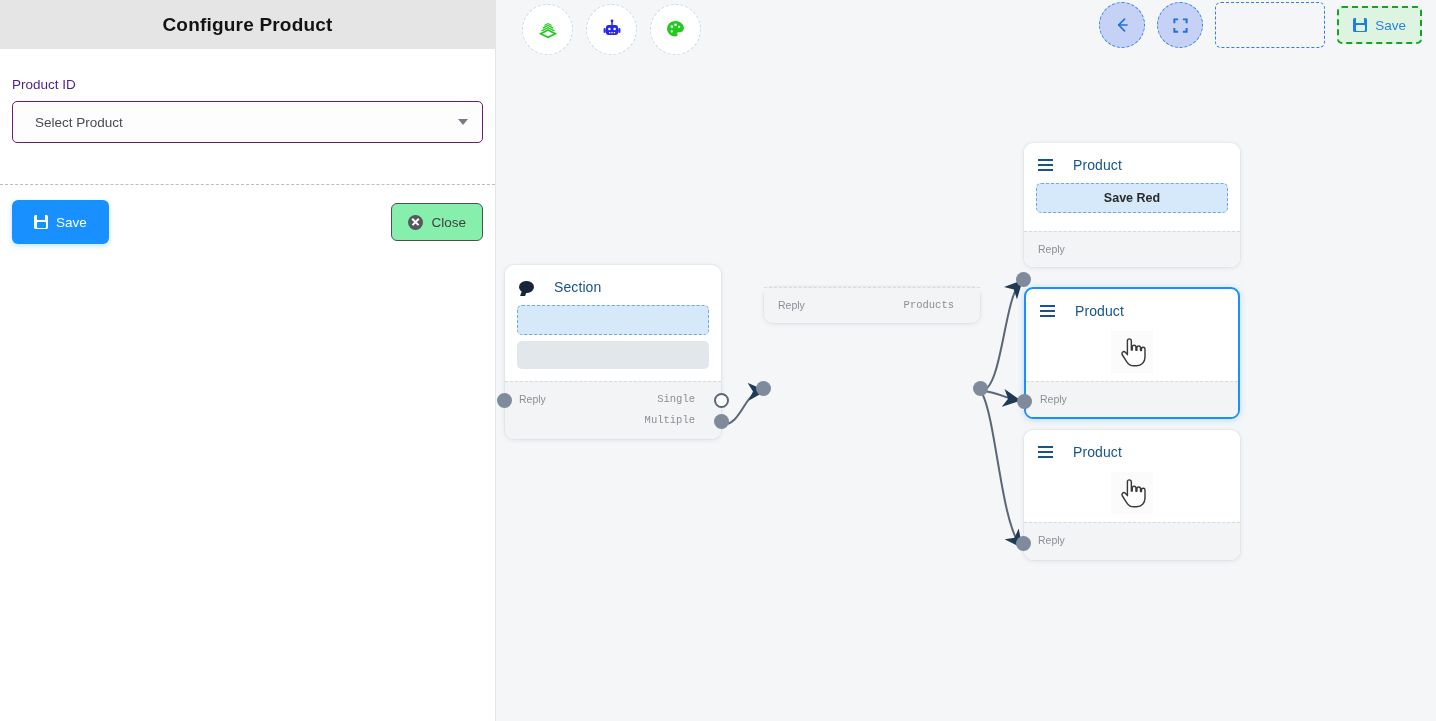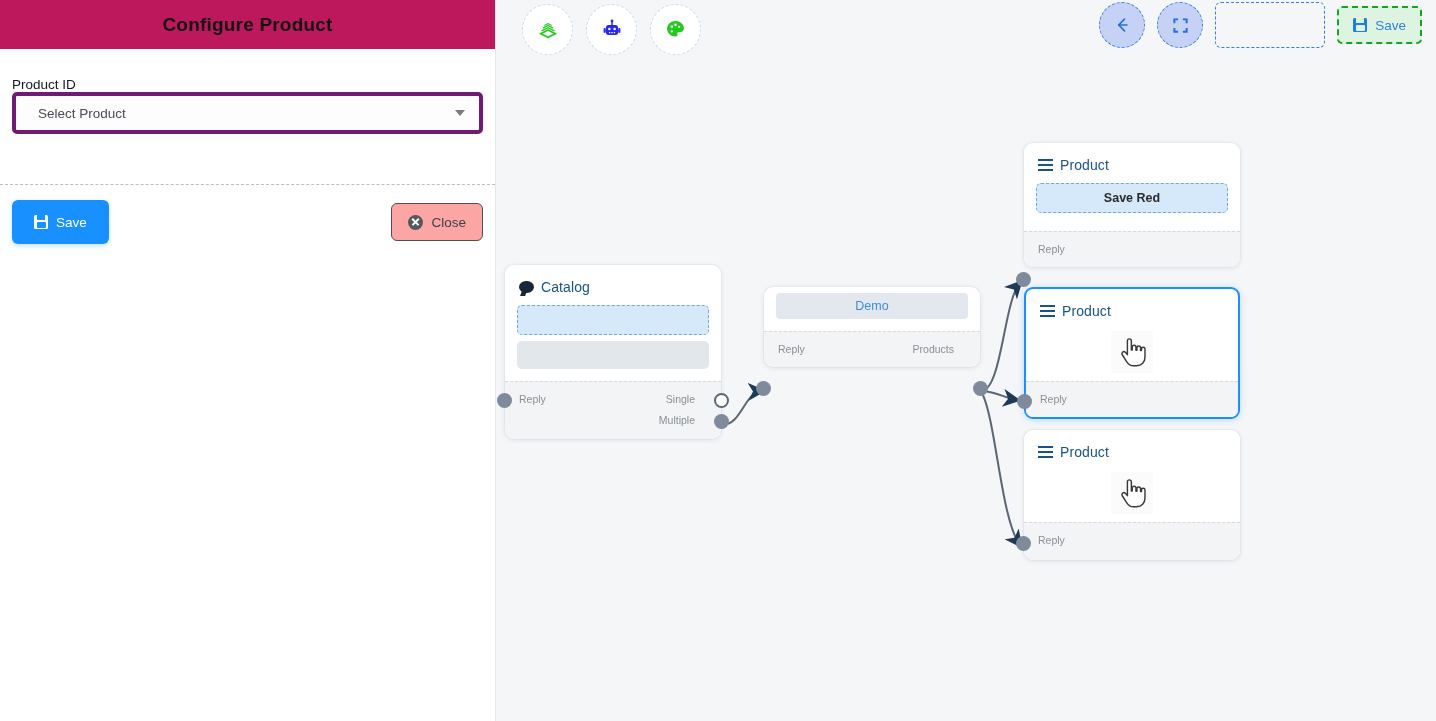--- a/index.html
+++ b/index.html
@@ -14,36 +14,36 @@
   
   .panel {
     position: absolute; left: 0; top: 0;
     width: 496px; height: 721px;
     background: #ffffff;
     border-right: 1px solid #e4e7ea;
     z-index: 5;
   }
   .panel-header {
     height: 49px;
-    background: #be185d;
+    background: #e5e5e5;
     display: flex; align-items: center; justify-content: center;
   }
   .panel-title {
     font-size: 19px; font-weight: bold; color: #131313;
     letter-spacing: .2px;
   }
   .panel-body { padding: 28px 12px 0 12px; }
   .field-label {
-    font-size: 13.5px; color: #0f172a; 
+    font-size: 13.5px; color: #4c1d95; margin-bottom: 9px;
     display: block;
   }
   .select-box {
     position: relative;
     height: 42px;
-    border: 4px solid #701a75;
+    border: 1px solid #701a75;
     border-radius: 5px;
     background: #fdfdfe;
     display: flex; align-items: center;
     padding: 0 34px 0 22px;
     font-size: 13.5px; color: #4a4a52;
     cursor: pointer;
   }
   .select-caret {
     position: absolute; right: 14px; top: 50%;
     transform: translateY(-50%);
@@ -66,21 +66,21 @@
     font-size: 13.5px; cursor: pointer;
     border-radius: 6px;
     font-family: "Liberation Sans", sans-serif;
   }
   .btn-save {
     background: #1890ff; color: #ffffff;
     height: 44px; padding: 0 22px; border: none;
     box-shadow: 0 2px 5px rgba(24,144,255,.25);
   }
   .btn-close {
-    background: #fca5a5; color: #3e4248;
+    background: #86efac; color: #3e4248;
     height: 38px; padding: 0 16px;
     border: 1px solid #4c5057;
   }
   .ico-floppy {
     width: 14px; height: 14px; position: relative; display: inline-block;
     background: #ffffff; border-radius: 1.5px;
   }
   .btn-save .ico-floppy { background: #ffffff; }
   .ico-floppy::before {
     content: ""; position: absolute; left: 3px; top: 0;
@@ -157,21 +157,21 @@
     background: #ffffff;
     border-radius: 9px;
     box-shadow: 0 1px 5px rgba(40,60,90,.10), 0 0 0 1px rgba(40,60,90,.035);
     z-index: 10;
   }
   .node.selected {
     border: 2px solid #1890ff;
     box-shadow: 0 1px 6px rgba(24,144,255,.25);
   }
   .node-head {
-    display: flex; align-items: center; gap: 7px;
+    display: flex; align-items: center; gap: 20px;
     padding: 14px 14px 4px 14px;
   }
   .node-title {
     font-size: 14px; color: #16558a; font-weight: 400;
     letter-spacing: .1px;
   }
   .node-body { padding: 6px 12px 12px 12px; min-height: 26px; }
   .node-footer {
     border-top: 1px dashed #d6dade;
     background: #f2f4f6;
@@ -181,21 +181,21 @@
     min-height: 30px;
   }
   .node.selected .node-footer {
     border-bottom-left-radius: 7px; border-bottom-right-radius: 7px;
   }
   .port-label {
     font-size: 10.5px; color: #8b8f95;
     position: absolute;
   }
   .port-left  { left: 14px; }
-  .port-right { right: 26px; text-align: right; }
+  .port-right { right: 26px; text-align: right; font-family: Liberation Mono, monospace; }
 
   .port-dot {
     position: absolute; width: 15px; height: 15px; border-radius: 50%;
     background: #7f8a9b; z-index: 12; cursor: pointer;
   }
   .port-dot.hollow { background: #ffffff; border: 2px solid #5c6675; }
 
   
   .ph-dashed {
     height: 30px; border: 1.6px dashed #6aa8e8;
@@ -332,40 +332,37 @@
       <div class="slot-dashed"></div>
       <div class="btn-save-top">
         <span class="ico-floppy"></span>
         <span>Save</span>
       </div>
     </div>
 
     <div class="node" style="left:9px; top:265px; width:216px;">
       <div class="node-head">
         <span class="ico-bubble"></span>
-        <span class="node-title">Catalog</span>
+        <span class="node-title">Section</span>
       </div>
       <div class="node-body">
         <div class="ph-dashed"></div>
         <div class="ph-gray"></div>
       </div>
       <div class="node-footer" style="height:58px;">
         <span class="port-label port-left" style="top:11px;">Reply</span>
         <span class="port-label port-right" style="top:11px;margin-left:8px;">Single</span>
         <span class="port-label port-right" style="top:32px;text-align:right;">Multiple</span>
       </div>
       <div class="port-dot" style="left:-8px; top:128px;"></div>
       <div class="port-dot hollow" style="right:-8px; top:128px;"></div>
       <div class="port-dot" style="right:-8px; top:149px;"></div>
     </div>
 
     <div class="node" style="left:268px; top:287px; width:216px;">
-      <div class="node-body">
-        <div class="item-demo">Demo</div>
-      </div>
       <div class="node-footer" style="height:36px;">
         <span class="port-label port-left" style="top:11px;">Reply</span>
         <span class="port-label port-right" style="top:11px;">Products</span>
       </div>
       <div class="port-dot" style="left:-8px; top:94px;"></div>
       <div class="port-dot" style="right:-8px; top:94px;"></div>
     </div>
 
     <div class="node" style="left:528px; top:143px; width:216px;">
       <div class="node-head">

